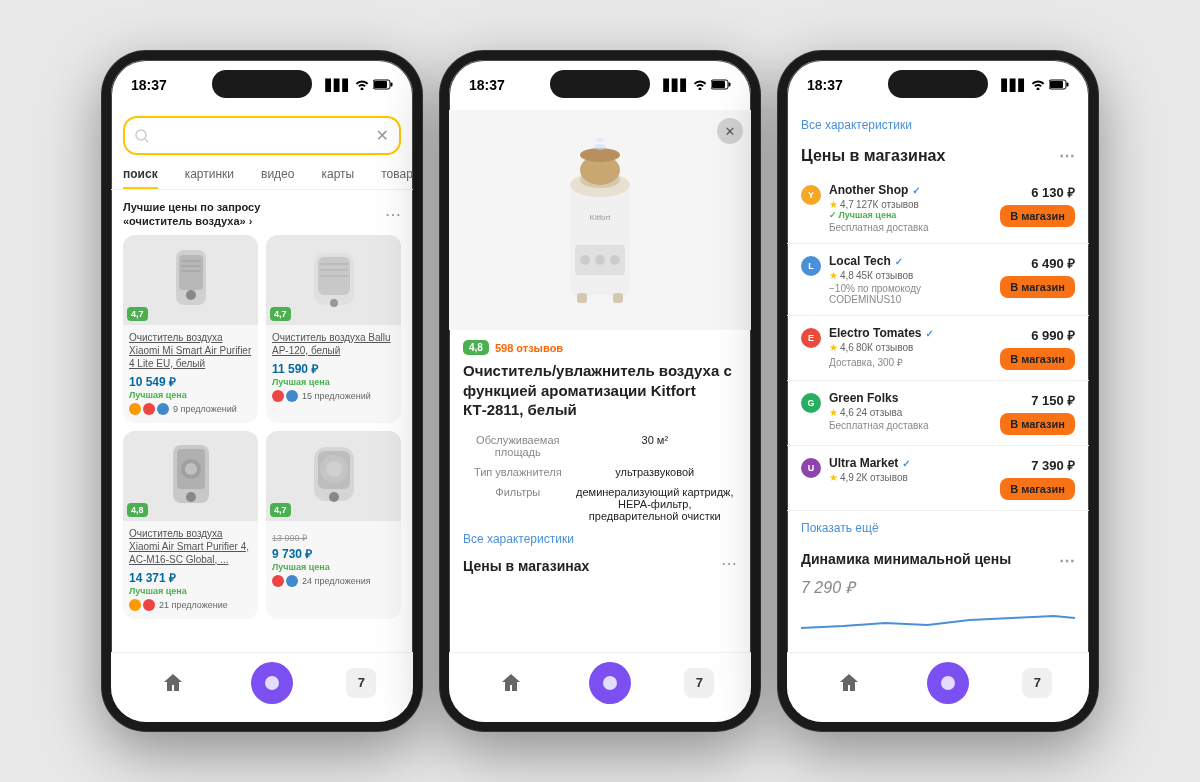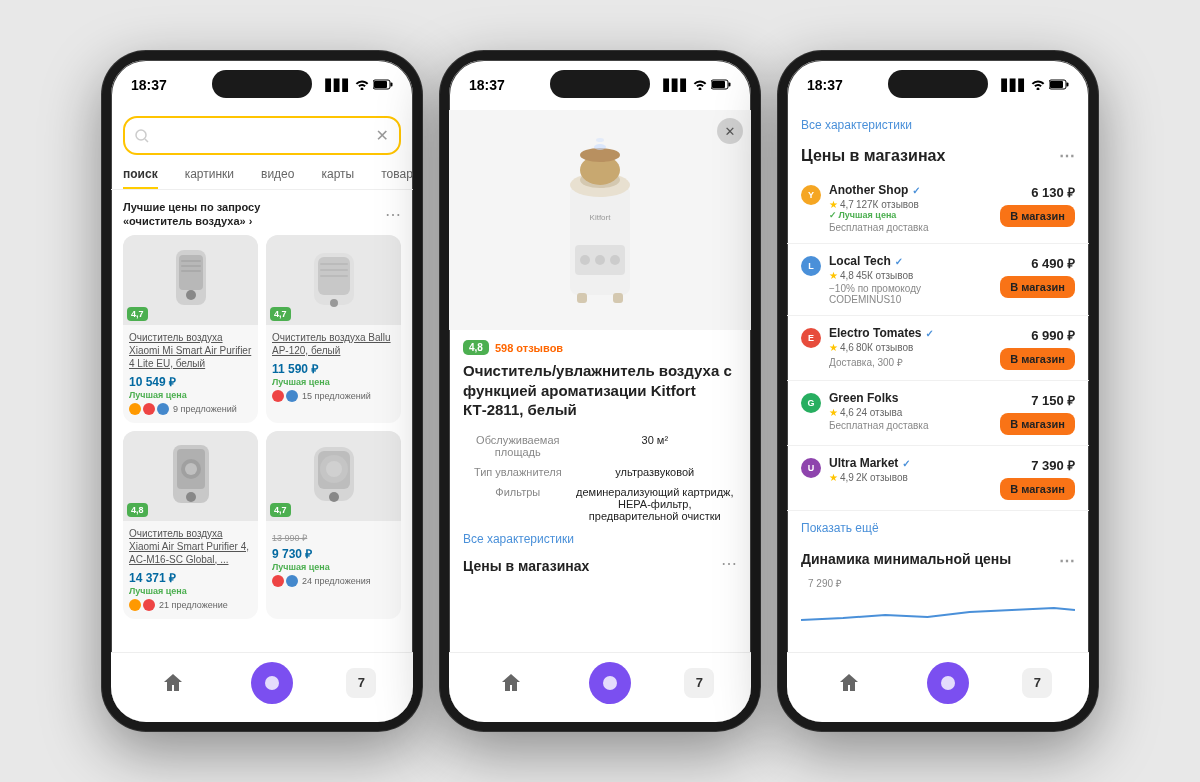--- a/index.html
+++ b/index.html
@@ -501,23 +501,24 @@
     .dynamics-title {
       font-size: 14px;
       font-weight: 700;
       color: #222;
       padding: 6px 14px;
       display: flex;
       justify-content: space-between;
     }
 
     .price-min-label {
-      font-size: 10px;
+      font-size: 16px;
       color: #888;
-      padding: 0 21px;
+      padding: 0 14px;
+      font-style: italic;
     }
 
     
     .humidifier-svg {
       width: 130px;
       height: 190px;
     }
 
     .scroll-content {
       overflow-y: auto;

